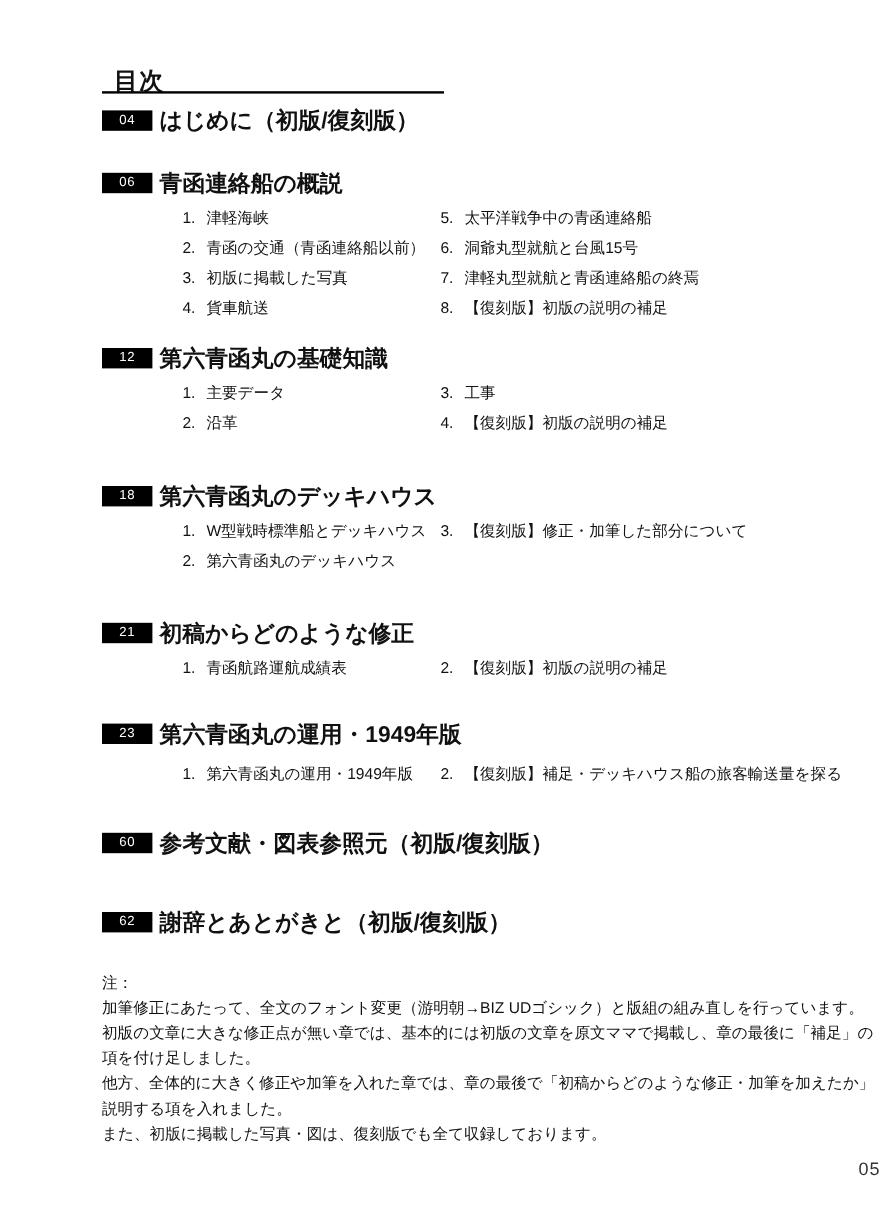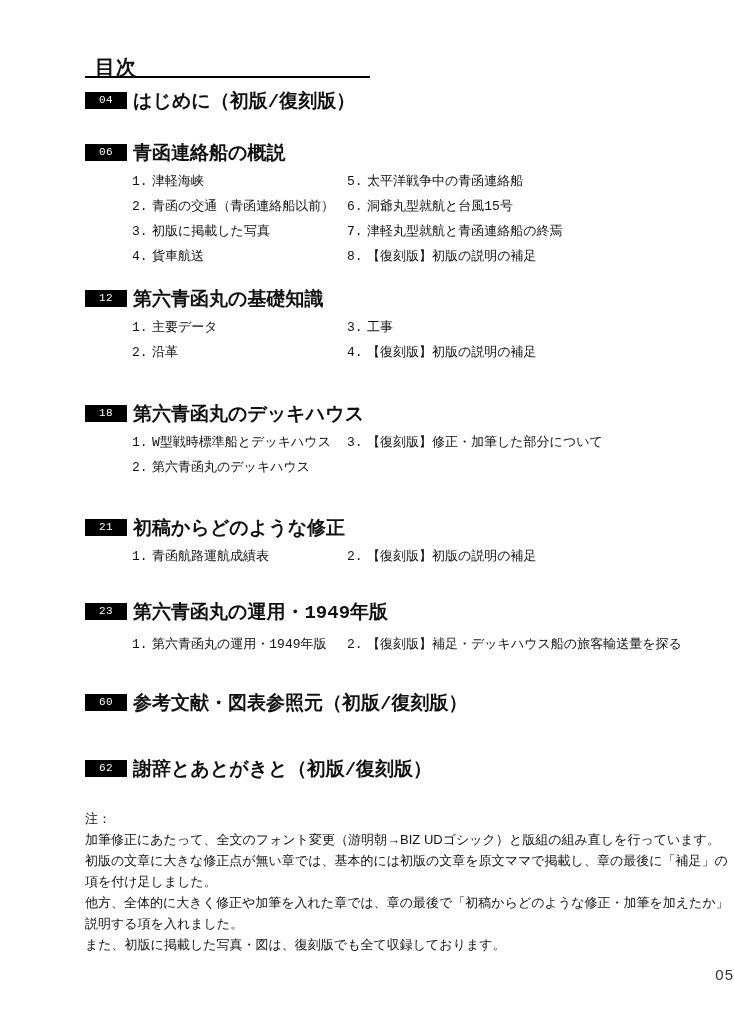--- a/index.html
+++ b/index.html
@@ -25,21 +25,20 @@
     left: 85px;
     top: 76px;
     width: 285px;
     height: 2px;
     background: #000000;
   }
   .section {
     position: absolute;
     left: 85px;
     width: 630px;
-    font-family: Liberation Mono, monospace;
   }
   .sec-header {
     display: flex;
     align-items: center;
     height: 17px;
   }
   .page-box {
     width: 42px;
     height: 17px;
     background: #000000;
@@ -63,20 +62,21 @@
   .col1 {
     margin-left: 47px;
     width: 215px;
     flex: 0 0 auto;
   }
   .col2 { flex: 0 0 auto; }
   .item {
     line-height: 25px;
     font-size: 13px;
     white-space: nowrap;
+    margin-left: 20px;
   }
   .item-num {
     display: inline-block;
     width: 20px;
   }
   .notes {
     position: absolute;
     left: 85px;
     top: 808px;
     width: 645px;

